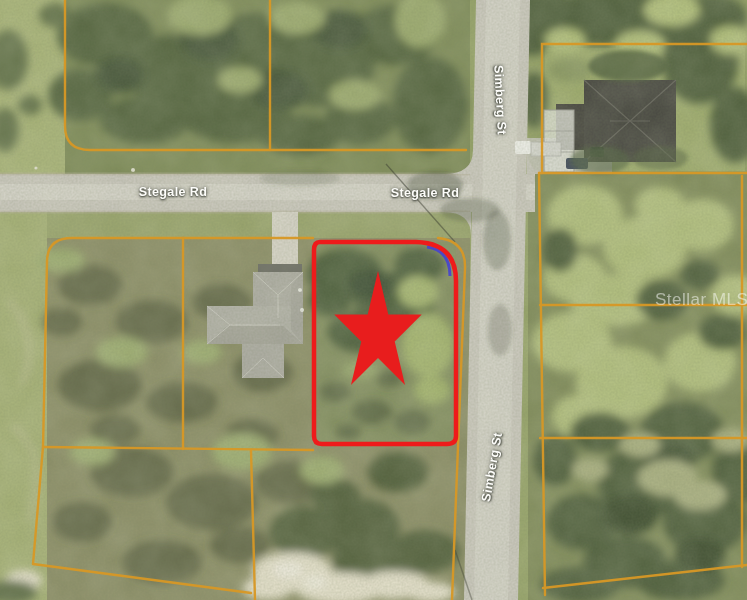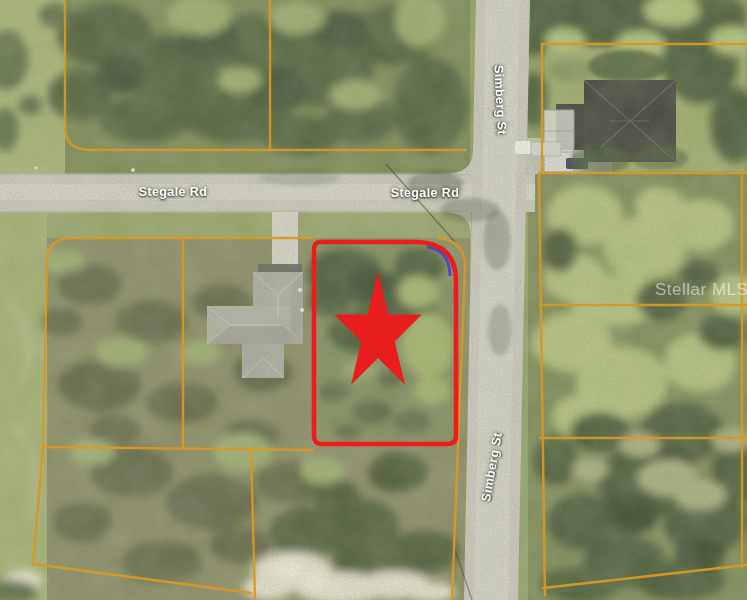--- a/index.html
+++ b/index.html
@@ -7,21 +7,21 @@
          font-family:"Liberation Sans",sans-serif;background:#97a46a;}
   .stage svg{position:absolute;left:0;top:0;}
   .road-label{position:absolute;color:#fdfdfa;font-size:12.5px;font-weight:bold;
       letter-spacing:.4px;text-align:center;white-space:nowrap;
       text-shadow:0 1px 2px rgba(45,50,40,.95),0 0 4px rgba(45,50,40,.7);
       pointer-events:none;}
   .lbl-stegale-w{left:128px;top:185px;width:90px;}
   .lbl-stegale-e{left:380px;top:186px;width:90px;}
   .lbl-simberg-n{left:464px;top:93px;width:72px;transform:rotate(87deg);transform-origin:center;}
   .lbl-simberg-s{left:456px;top:460px;width:72px;transform:rotate(-80deg);transform-origin:center;}
-  .watermark{position:absolute;left:655px;top:280px;color:rgba(255,255,255,.5);
+  .watermark{position:absolute;left:655px;top:290px;color:rgba(255,255,255,.5);
       font-size:17px;letter-spacing:.5px;white-space:nowrap;pointer-events:none;}
 </style>
 </head>
 <body>
 
 <div class="stage">
 
 <svg width="747" height="600" viewBox="0 0 747 600">
   <defs>
     <filter id="soft" x="-30%" y="-30%" width="160%" height="160%">

